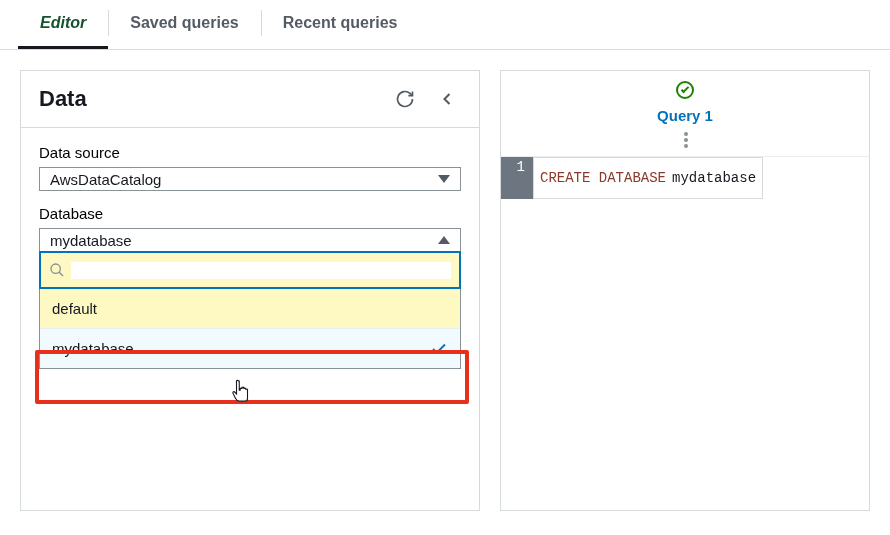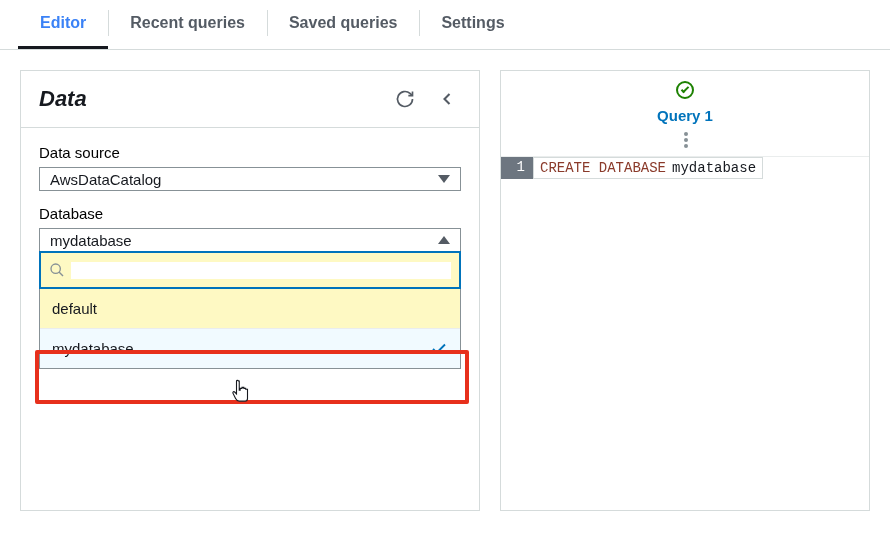--- a/index.html
+++ b/index.html
@@ -1,26 +1,26 @@
 <!DOCTYPE html>
 <html><head>
 <meta charset="utf-8">
 <style>
 * { box-sizing: border-box; margin: 0; padding: 0; }
 body { font-family: "Amazon Ember", "Helvetica Neue", Arial, sans-serif; font-size: 14px; color: #16191f; background: #fff; width: 890px; height: 535px; overflow: hidden; }
 .tabs { display: flex; border-bottom: 1px solid #d5dbdb; padding: 0 18px; }
 .tab { padding: 14px 22px; font-weight: 700; font-size: 16px; color: #545b64; cursor: pointer; border-bottom: 3px solid transparent; position: relative; }
-.tab.active { color: #3b82f6; border-bottom-color: #16191f; }
+.tab.active { color: #14532d; border-bottom-color: #16191f; font-style: italic; }
 .tab + .tab::before { content: ""; position: absolute; left: 0; top: 10px; bottom: 10px; width: 1px; background: #d5dbdb; }
 .main { display: flex; padding: 20px; gap: 20px; height: calc(535px - 54px); }
 .panel { border: 1px solid #d5dbdb; background: #fff; }
 .left-panel { width: 460px; display: flex; flex-direction: column; }
 .right-panel { flex: 1; display: flex; flex-direction: column; }
 .panel-header { display: flex; align-items: center; justify-content: space-between; padding: 14px 18px; }
-.panel-title { font-size: 22px; font-weight: 700; font-style: italic; }
+.panel-title { font-size: 22px; font-weight: 700; }
 .header-actions { display: flex; gap: 14px; }
 .icon-btn { background: none; border: none; cursor: pointer; padding: 4px; color: #545b64; display: flex; align-items: center; justify-content: center; }
 .panel-divider { height: 1px; background: #d5dbdb; width: 100%; }
 .panel-body { padding: 16px 18px; position: relative; }
 .field-label { font-size: 15px; color: #000000; margin-bottom: 6px; }
 .dropdown { border: 1px solid #879196; background: #fff; height: 24px; display: flex; align-items: center; justify-content: space-between; padding: 0 10px; cursor: pointer; margin-bottom: 14px; }
 .dropdown.open { border: 1px solid #879196; margin-bottom: 0; }
 .dropdown-text { font-size: 15px; }
 .triangle-down { width: 0; height: 0; border-left: 6px solid transparent; border-right: 6px solid transparent; border-top: 8px solid #545b64; }
 .triangle-up { width: 0; height: 0; border-left: 6px solid transparent; border-right: 6px solid transparent; border-bottom: 8px solid #545b64; }
@@ -33,33 +33,32 @@
 .filter-ghost { color: #a1acb1; font-style: italic; font-size: 16px; display: flex; align-items: center; gap: 8px; padding: 4px 2px 0 4px; margin-top: 20px; position: relative; z-index: -1; }
 .cursor-pointer-icon { position: absolute; left: 210px; top: 251px; z-index: 10; }
 .query-tab-row { display: flex; align-items: center; padding: 10px 12px 8px 12px; gap: 8px; border-bottom: 1px solid #eaeded; flex-direction: column; }
 .status-circle { width: 18px; height: 18px; border: 2px solid #1d8102; border-radius: 50%; display: flex; align-items: center; justify-content: center; }
 .status-check { width: 8px; height: 4px; border-left: 2px solid #1d8102; border-bottom: 2px solid #1d8102; transform: rotate(-45deg); margin-top: -2px; }
 .query-tab-label { color: #0073bb; font-weight: 700; font-size: 15px; }
 .kebab { display: flex; flex-direction: column; gap: 2px; margin-left: 2px; }
 .kebab span { width: 4px; height: 4px; background: #879196; border-radius: 50%; }
 .editor-area { display: flex; font-family: "Courier New", monospace; font-size: 14px; }
 .gutter { background: #6d7680; color: #fff; padding: 2px 8px; text-align: right; min-width: 32px; }
-.code-line { padding: 2px 6px; white-space: pre; display: flex; }
+.code-line { padding: 12px 6px; white-space: pre; display: flex; }
 .kw { color: #8a3a2a; }
 .ident { color: #16191f; margin-left: 6px; }
 .code-box { border: 1px solid #d5dbdb; display: inline-flex; }
 </style>
 </head>
 <body>
 
 <div class="tabs">
   <div class="tab active">Editor</div>
+  <div class="tab">Saved queries</div>
   <div class="tab">Recent queries</div>
-  <div class="tab">Saved queries</div>
-  <div class="tab">Settings</div>
 </div>
 
 <div class="main">
   <div class="panel left-panel">
     <div class="panel-header">
       <div class="panel-title">Data</div>
       <div class="header-actions">
         <button class="icon-btn">
           <svg width="20" height="20" viewBox="0 0 24 24" fill="none" stroke="#545b64" stroke-width="2">
               <path d="M21 12a9 9 0 1 1-3-6.7L21 8"></path>

